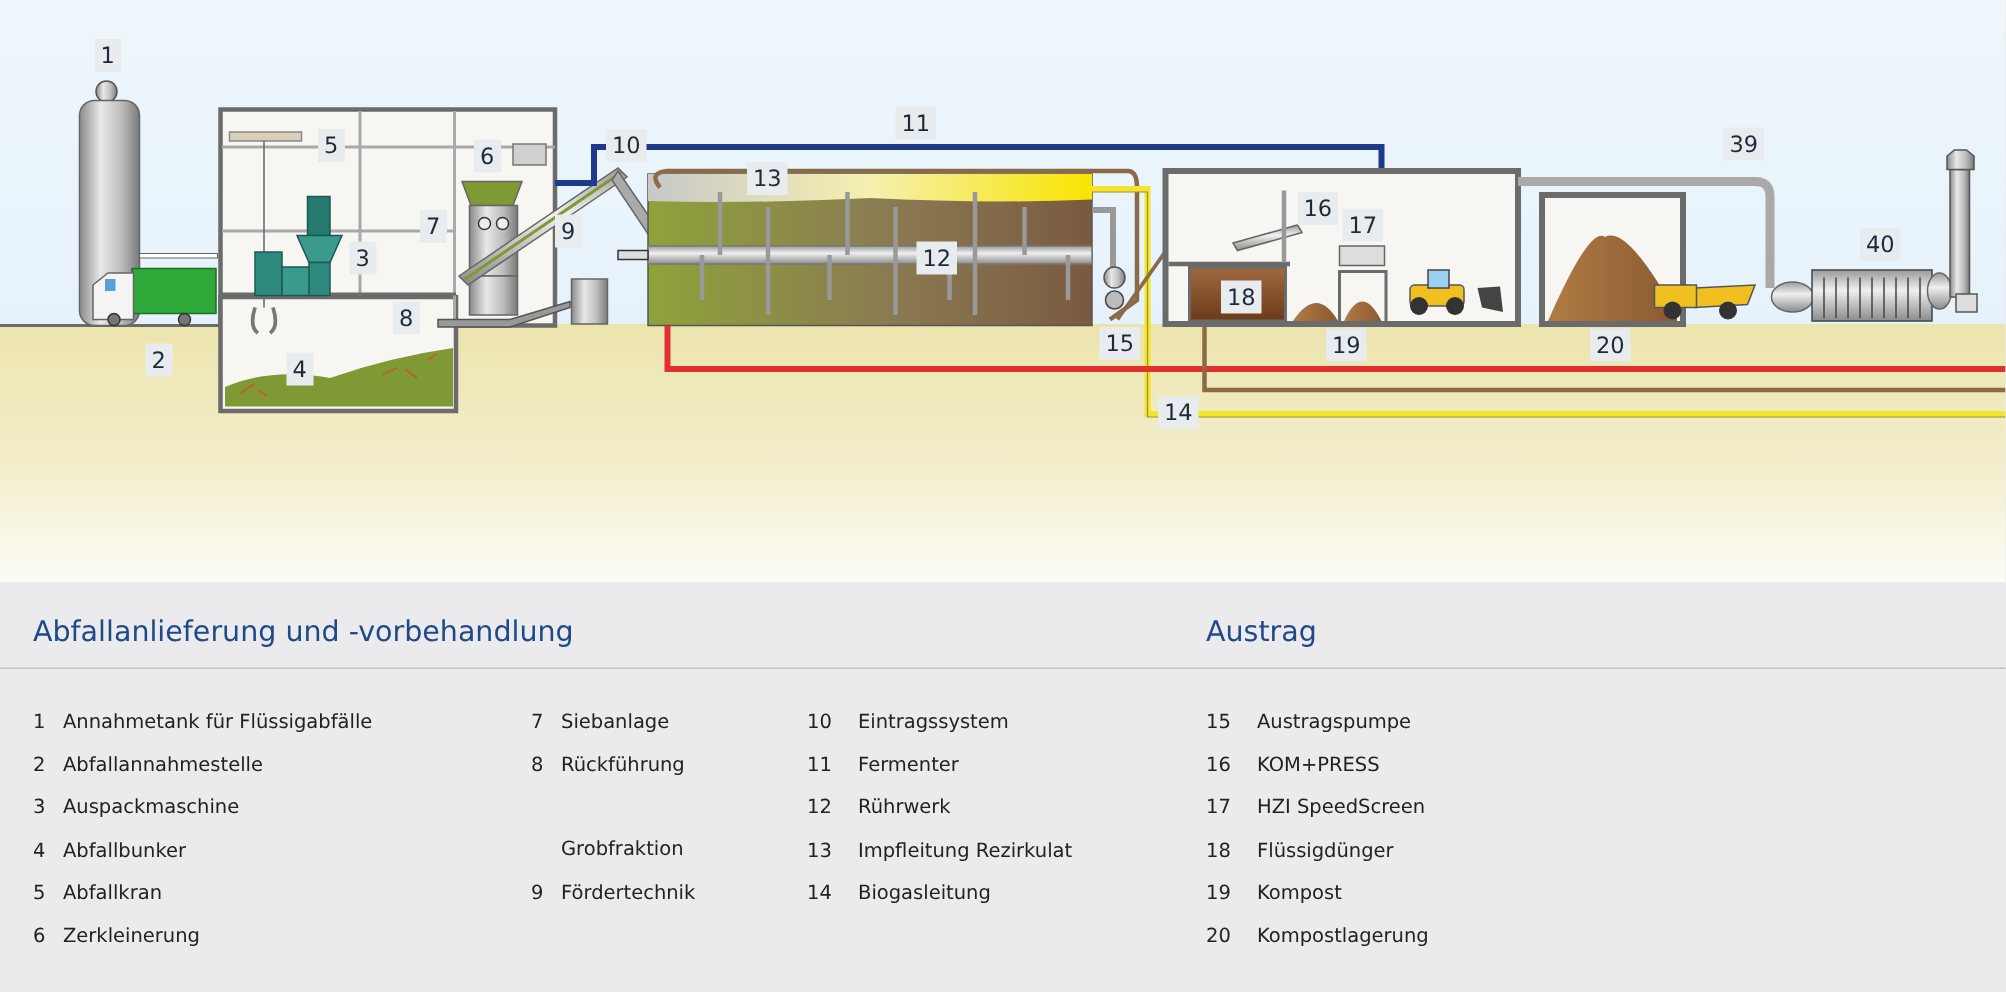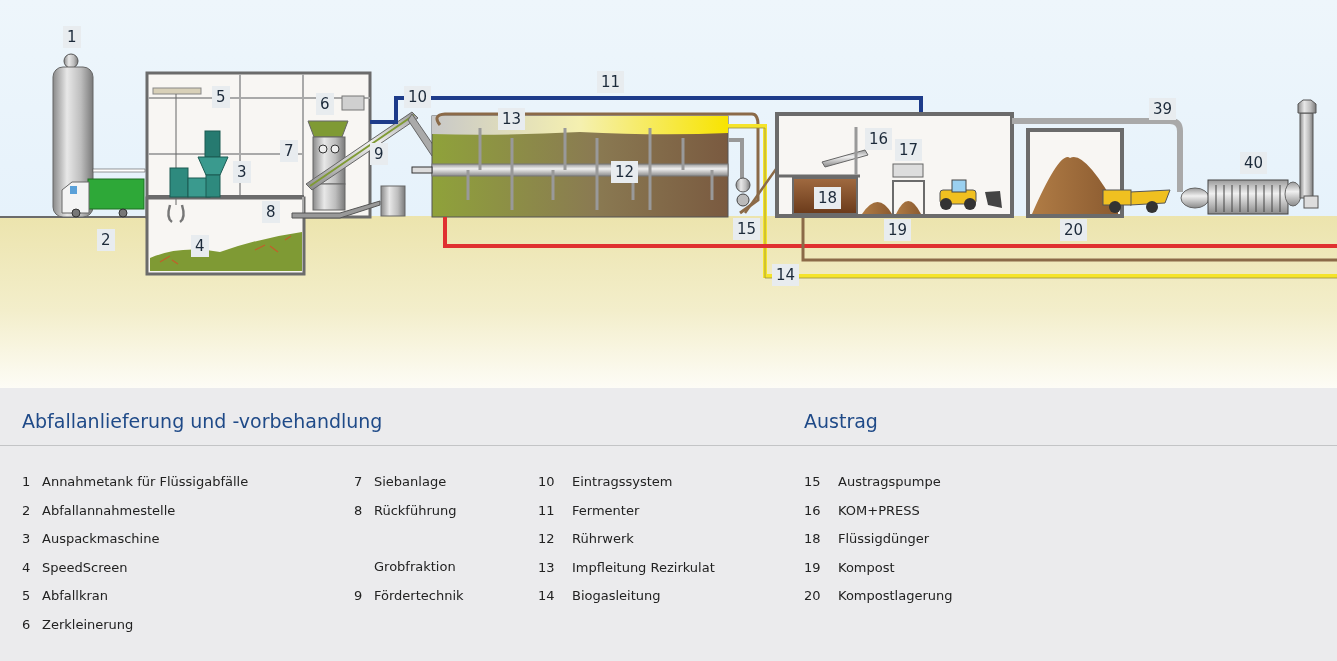--- a/index.html
+++ b/index.html
@@ -223,34 +223,34 @@
   <span class="tag" style="left:597px;top:71px">11</span>
   <span class="tag" style="left:611px;top:161px">12</span>
   <span class="tag" style="left:498px;top:108px">13</span>
   <span class="tag" style="left:772px;top:264px">14</span>
   <span class="tag" style="left:733px;top:218px">15</span>
   <span class="tag" style="left:865px;top:128px">16</span>
   <span class="tag" style="left:895px;top:139px">17</span>
   <span class="tag" style="left:814px;top:187px">18</span>
   <span class="tag" style="left:884px;top:219px">19</span>
   <span class="tag" style="left:1060px;top:219px">20</span>
-  <span class="tag" style="left:1149px;top:98px">39</span>
+  <span class="tag" style="left:1149px;top:85px">39</span>
   <span class="tag" style="left:1240px;top:152px">40</span>
 </div>
 
 <div id="legend">
   <div class="col-head" style="left:22px">Abfallanlieferung und -vorbehandlung</div>
   <div class="col-head" style="left:804px">Austrag</div>
   <div class="divider"></div>
 
   <ul class="list c1" style="left:22px">
     <li><span class="num">1</span><span>Annahmetank für Flüssigabfälle</span></li>
     <li><span class="num">2</span><span>Abfallannahmestelle</span></li>
     <li><span class="num">3</span><span>Auspackmaschine</span></li>
-    <li><span class="num">4</span><span>SpeedScreen</span></li>
+    <li><span class="num">4</span><span>Abfallbunker</span></li>
     <li><span class="num">5</span><span>Abfallkran</span></li>
     <li><span class="num">6</span><span>Zerkleinerung</span></li>
   </ul>
 
   <ul class="list c2" style="left:354px">
     <li><span class="num">7</span><span>Siebanlage</span></li>
     <li><span class="num">8</span><span>Rückführung</span></li>
     <li class="cont"><span>Grobfraktion</span></li>
     <li><span class="num">9</span><span>Fördertechnik</span></li>
   </ul>
@@ -259,17 +259,18 @@
     <li><span class="num">10</span><span>Eintragssystem</span></li>
     <li><span class="num">11</span><span>Fermenter</span></li>
     <li><span class="num">12</span><span>Rührwerk</span></li>
     <li><span class="num">13</span><span>Impfleitung Rezirkulat</span></li>
     <li><span class="num">14</span><span>Biogasleitung</span></li>
   </ul>
 
   <ul class="list c4" style="left:804px">
     <li><span class="num">15</span><span>Austragspumpe</span></li>
     <li><span class="num">16</span><span>KOM+PRESS</span></li>
+    <li><span class="num">17</span><span>HZI SpeedScreen</span></li>
     <li><span class="num">18</span><span>Flüssigdünger</span></li>
     <li><span class="num">19</span><span>Kompost</span></li>
     <li><span class="num">20</span><span>Kompostlagerung</span></li>
   </ul>
 </div>
 
 </body></html>

